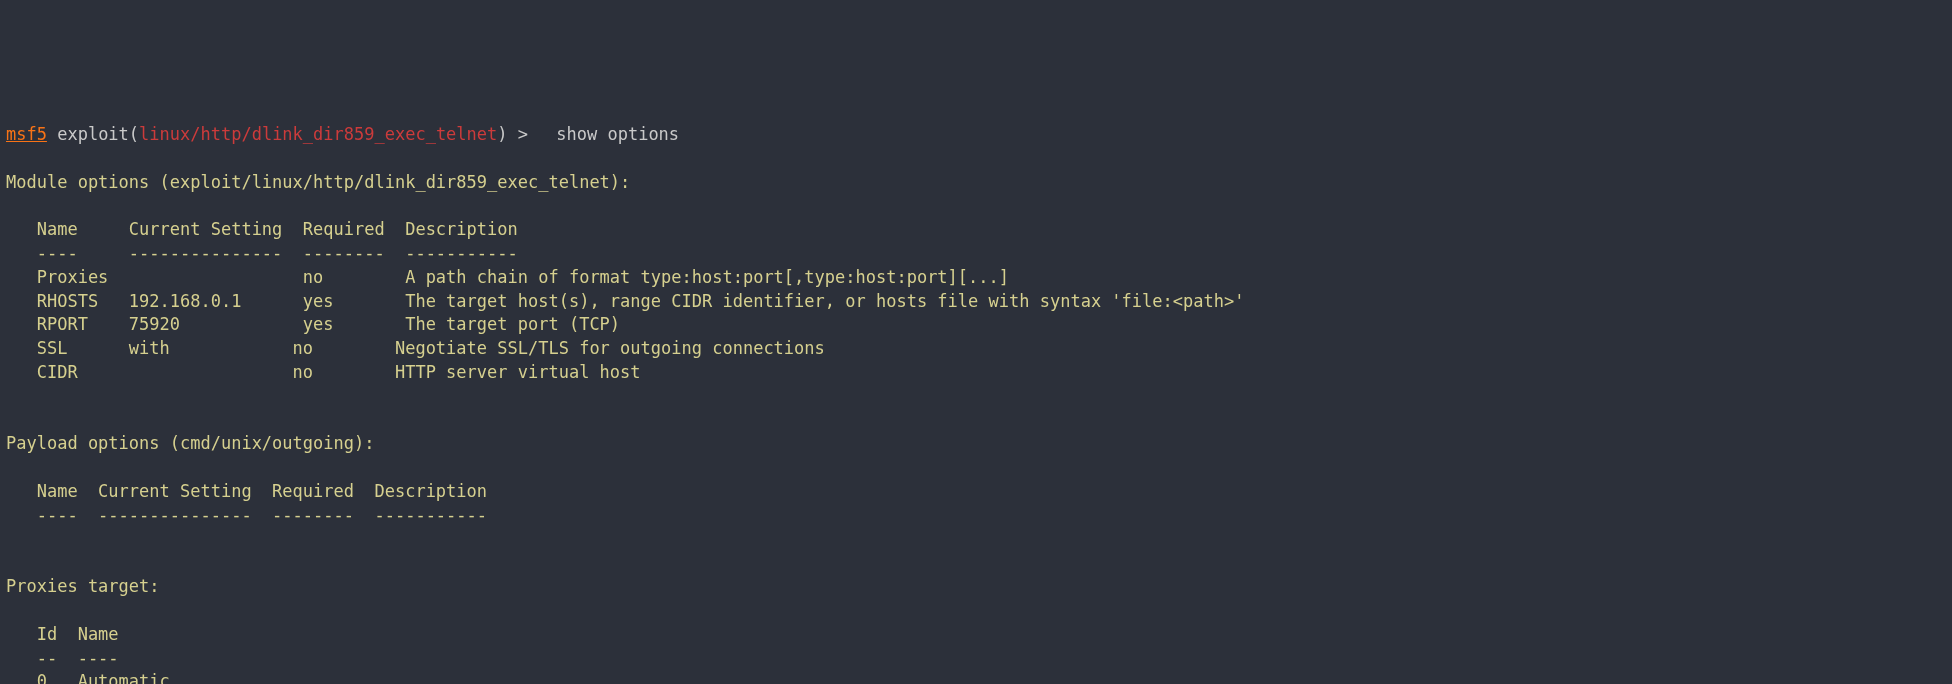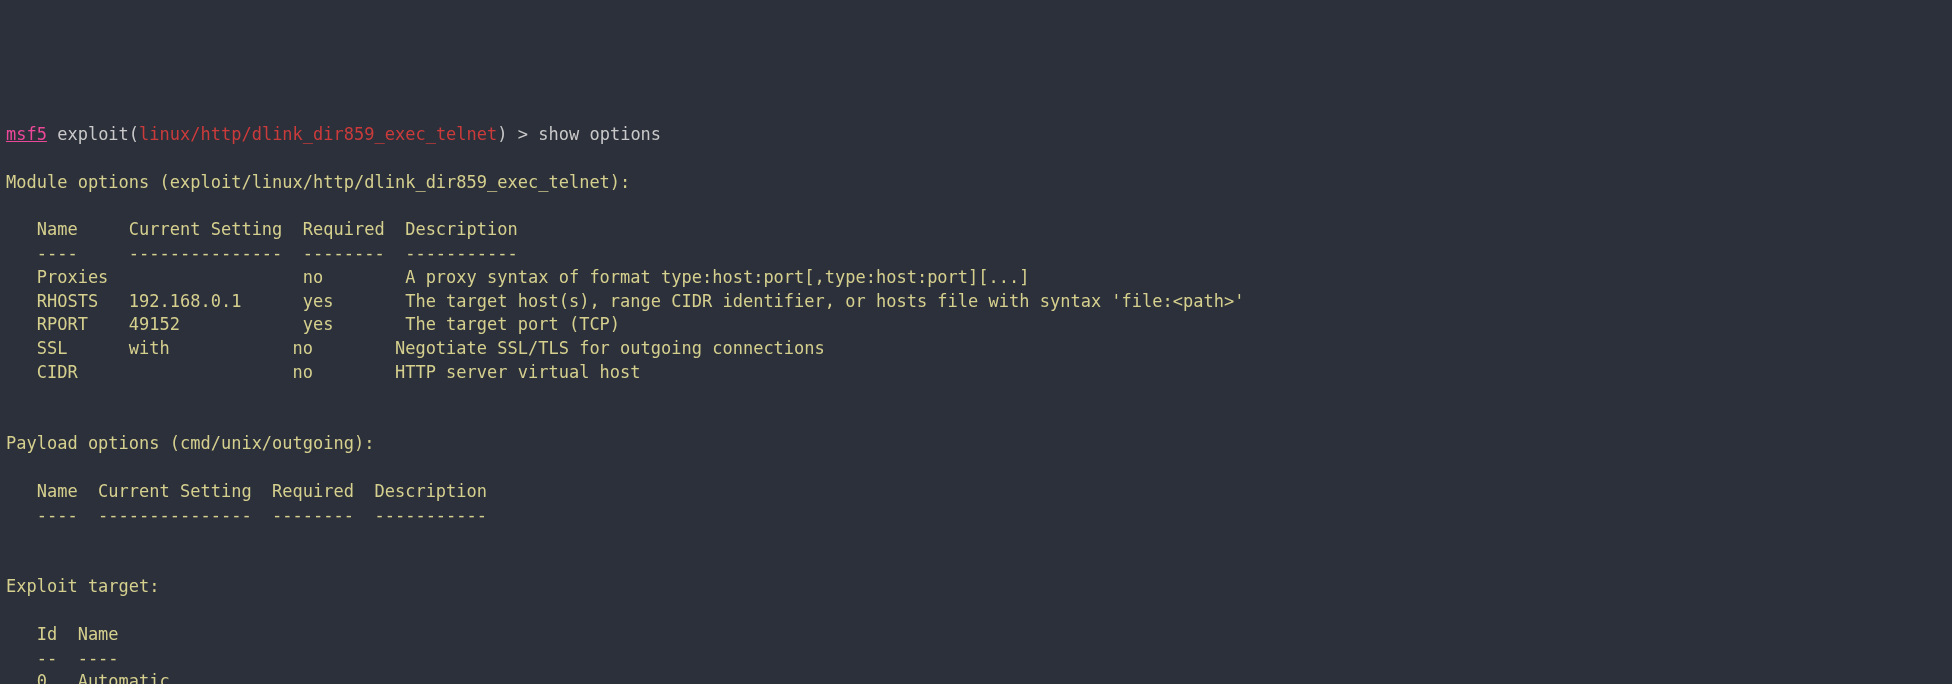--- a/index.html
+++ b/index.html
@@ -10,52 +10,52 @@
     font-family: "DejaVu Sans Mono", "Liberation Mono", Consolas, monospace;
     font-size: 17px;
     line-height: 1.4;
     width: 1952px;
     height: 684px;
     white-space: pre;
   }
   .terminal {
     padding: 4px 6px;
   }
-  .prompt-msf { text-decoration: underline; color: #ec4899; }
+  .prompt-msf { text-decoration: underline; color: #f97316; }
   .prompt-exploit { color: #c9c9c9; }
   .prompt-path { color: #cc3b3b; font-weight: normal; }
   .prompt-gt { color: #c9c9c9; }
-  .cmd { color: #c9c9c9; }
+  .cmd { color: #c9c9c9; margin-left: 18px; }
   .opt { color: #d6d08f; }
 </style>
 </head>
 <body>
 
 
 
 <div class="terminal"><span class="prompt-msf">msf5</span><span class="prompt-exploit"> exploit(</span><span class="prompt-path">linux/http/dlink_dir859_exec_telnet</span><span class="prompt-gt">) &gt; </span><span class="cmd">show options</span>
 
 <span class="opt">Module options (exploit/linux/http/dlink_dir859_exec_telnet):</span>
 
 <span class="opt">   Name     Current Setting  Required  Description</span>
 <span class="opt">   ----     ---------------  --------  -----------</span>
-<span class="opt">   Proxies                   no        A proxy syntax of format type:host:port[,type:host:port][...]</span>
+<span class="opt">   Proxies                   no        A path chain of format type:host:port[,type:host:port][...]</span>
 <span class="opt">   RHOSTS   192.168.0.1      yes       The target host(s), range CIDR identifier, or hosts file with syntax 'file:&lt;path&gt;'</span>
-<span class="opt">   RPORT    49152            yes       The target port (TCP)</span>
+<span class="opt">   RPORT    75920            yes       The target port (TCP)</span>
 <span class="opt">   SSL      with            no        Negotiate SSL/TLS for outgoing connections</span>
 <span class="opt">   CIDR                     no        HTTP server virtual host</span>
 
 
 <span class="opt">Payload options (cmd/unix/outgoing):</span>
 
 <span class="opt">   Name  Current Setting  Required  Description</span>
 <span class="opt">   ----  ---------------  --------  -----------</span>
 
 
-<span class="opt">Exploit target:</span>
+<span class="opt">Proxies target:</span>
 
 <span class="opt">   Id  Name</span>
 <span class="opt">   --  ----</span>
 <span class="opt">   0   Automatic</span>
 </div>
 
 
 
 
 </body></html>

